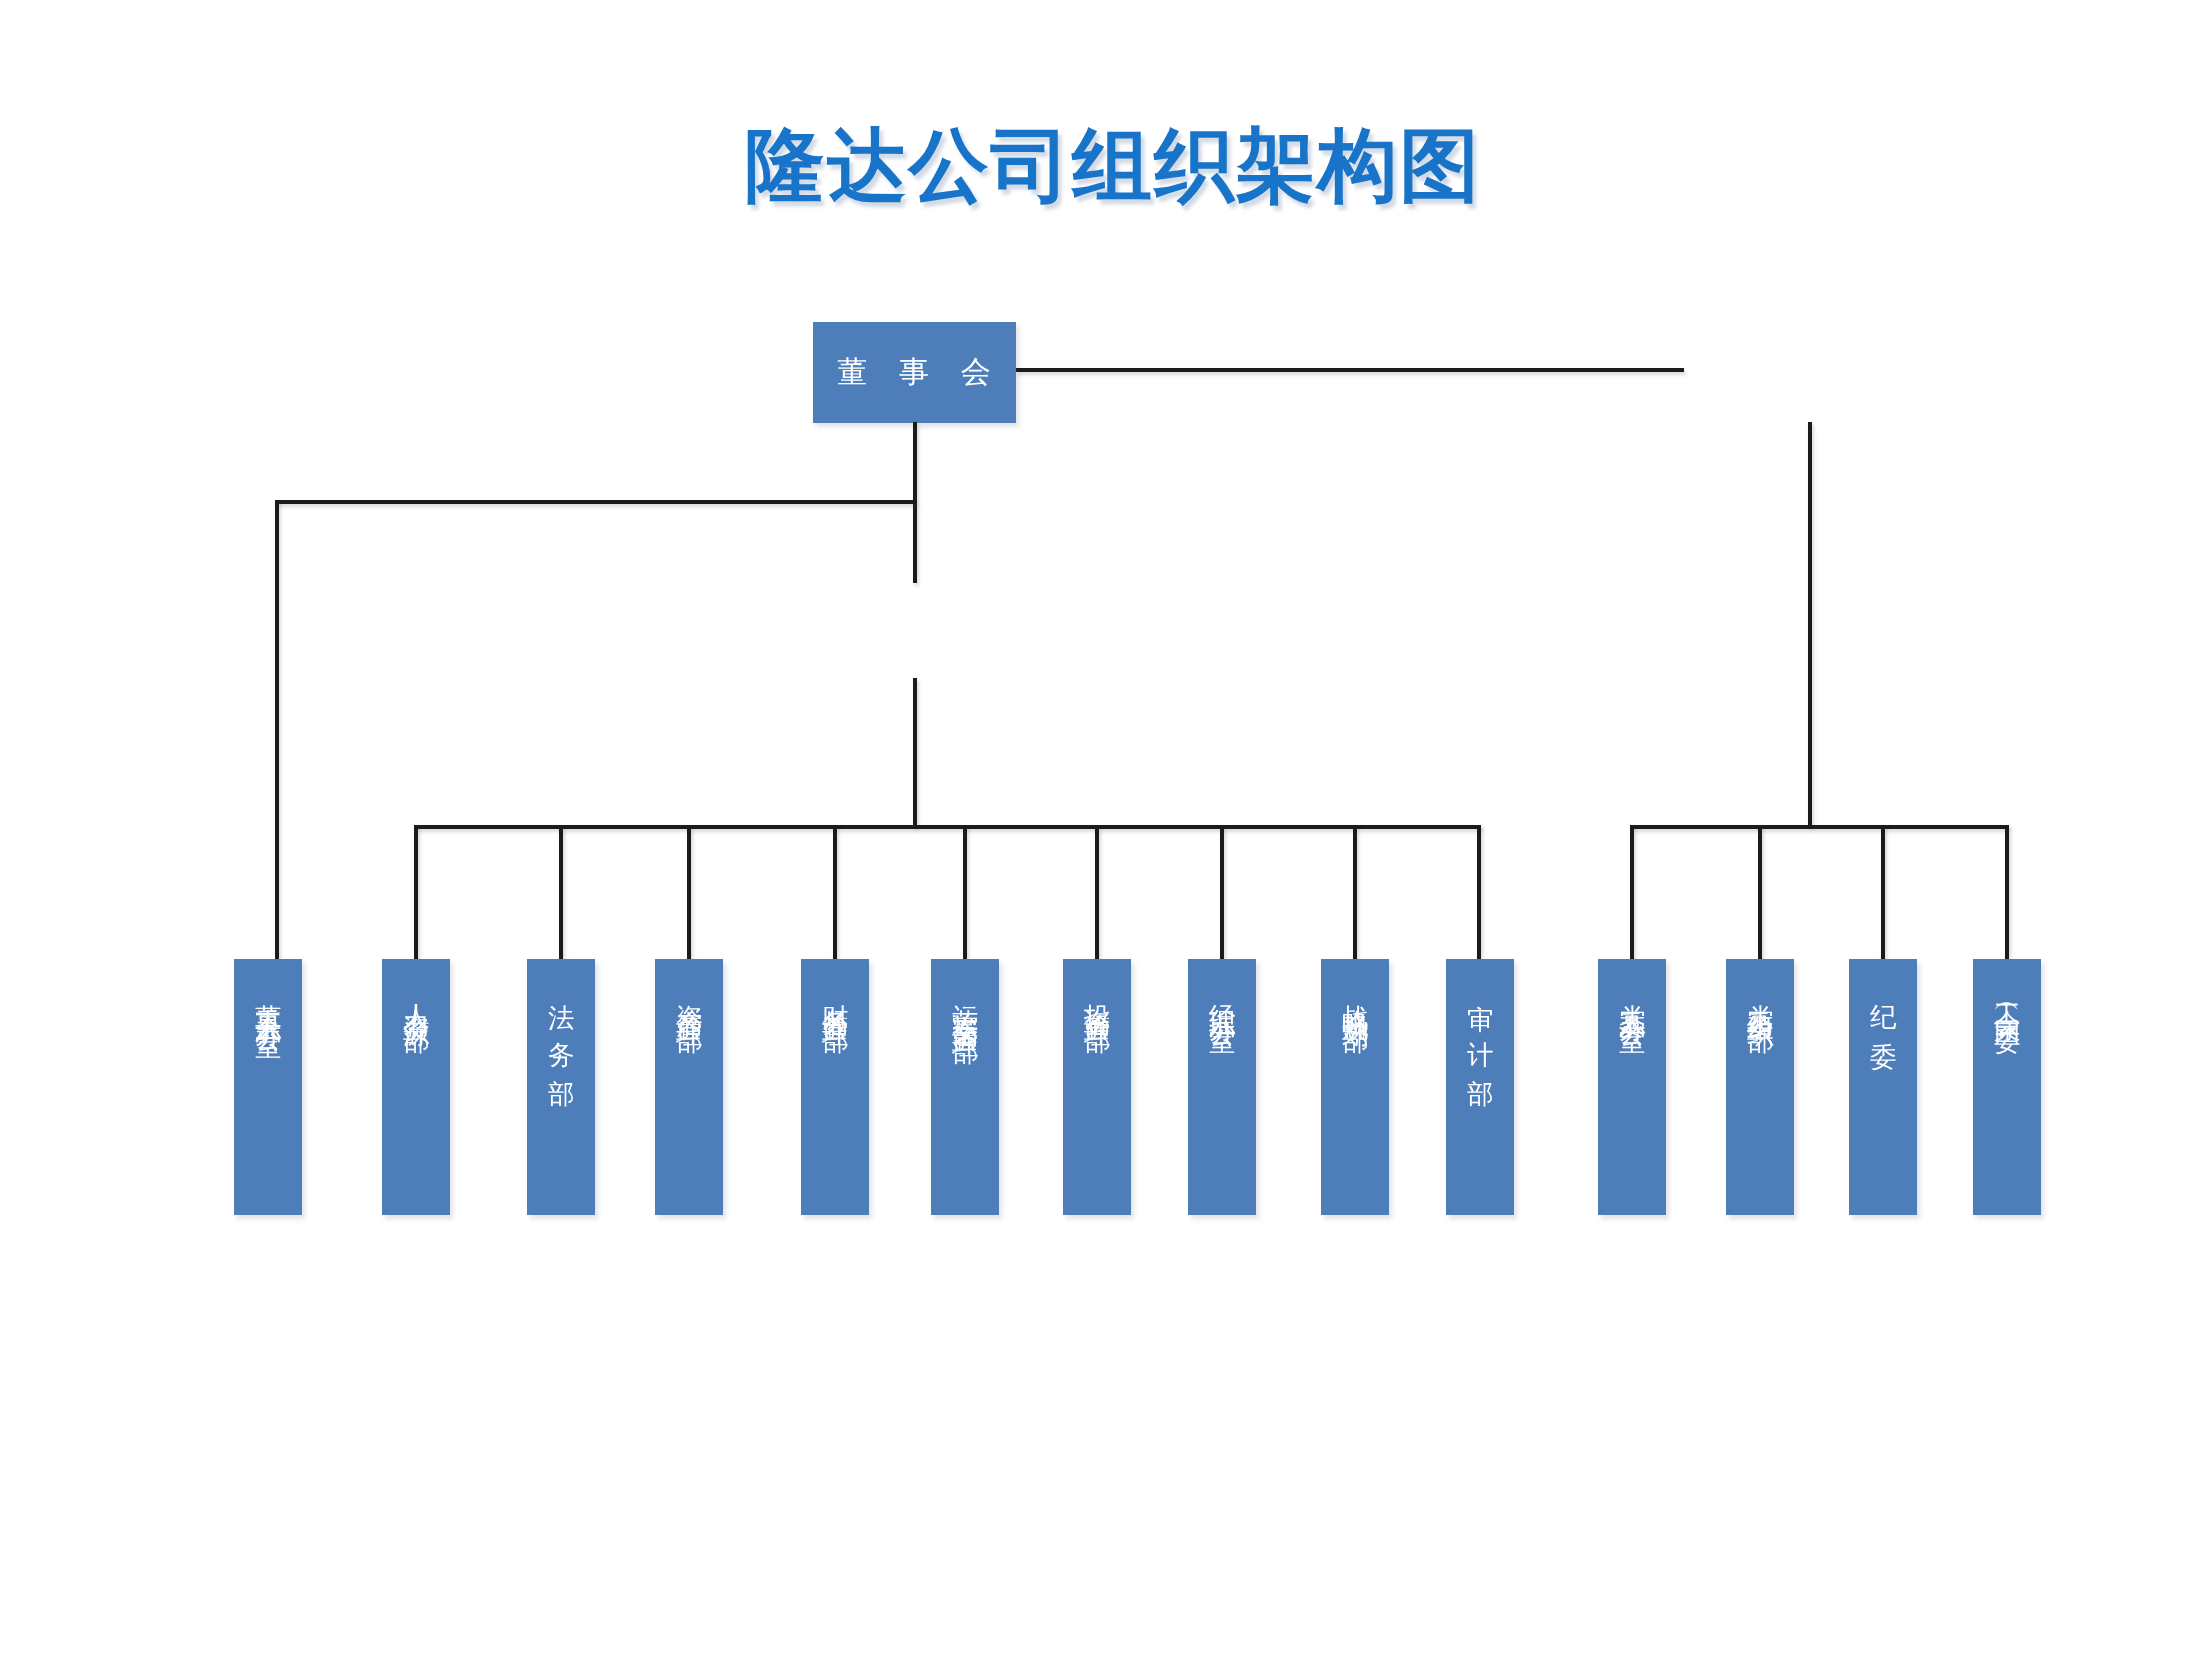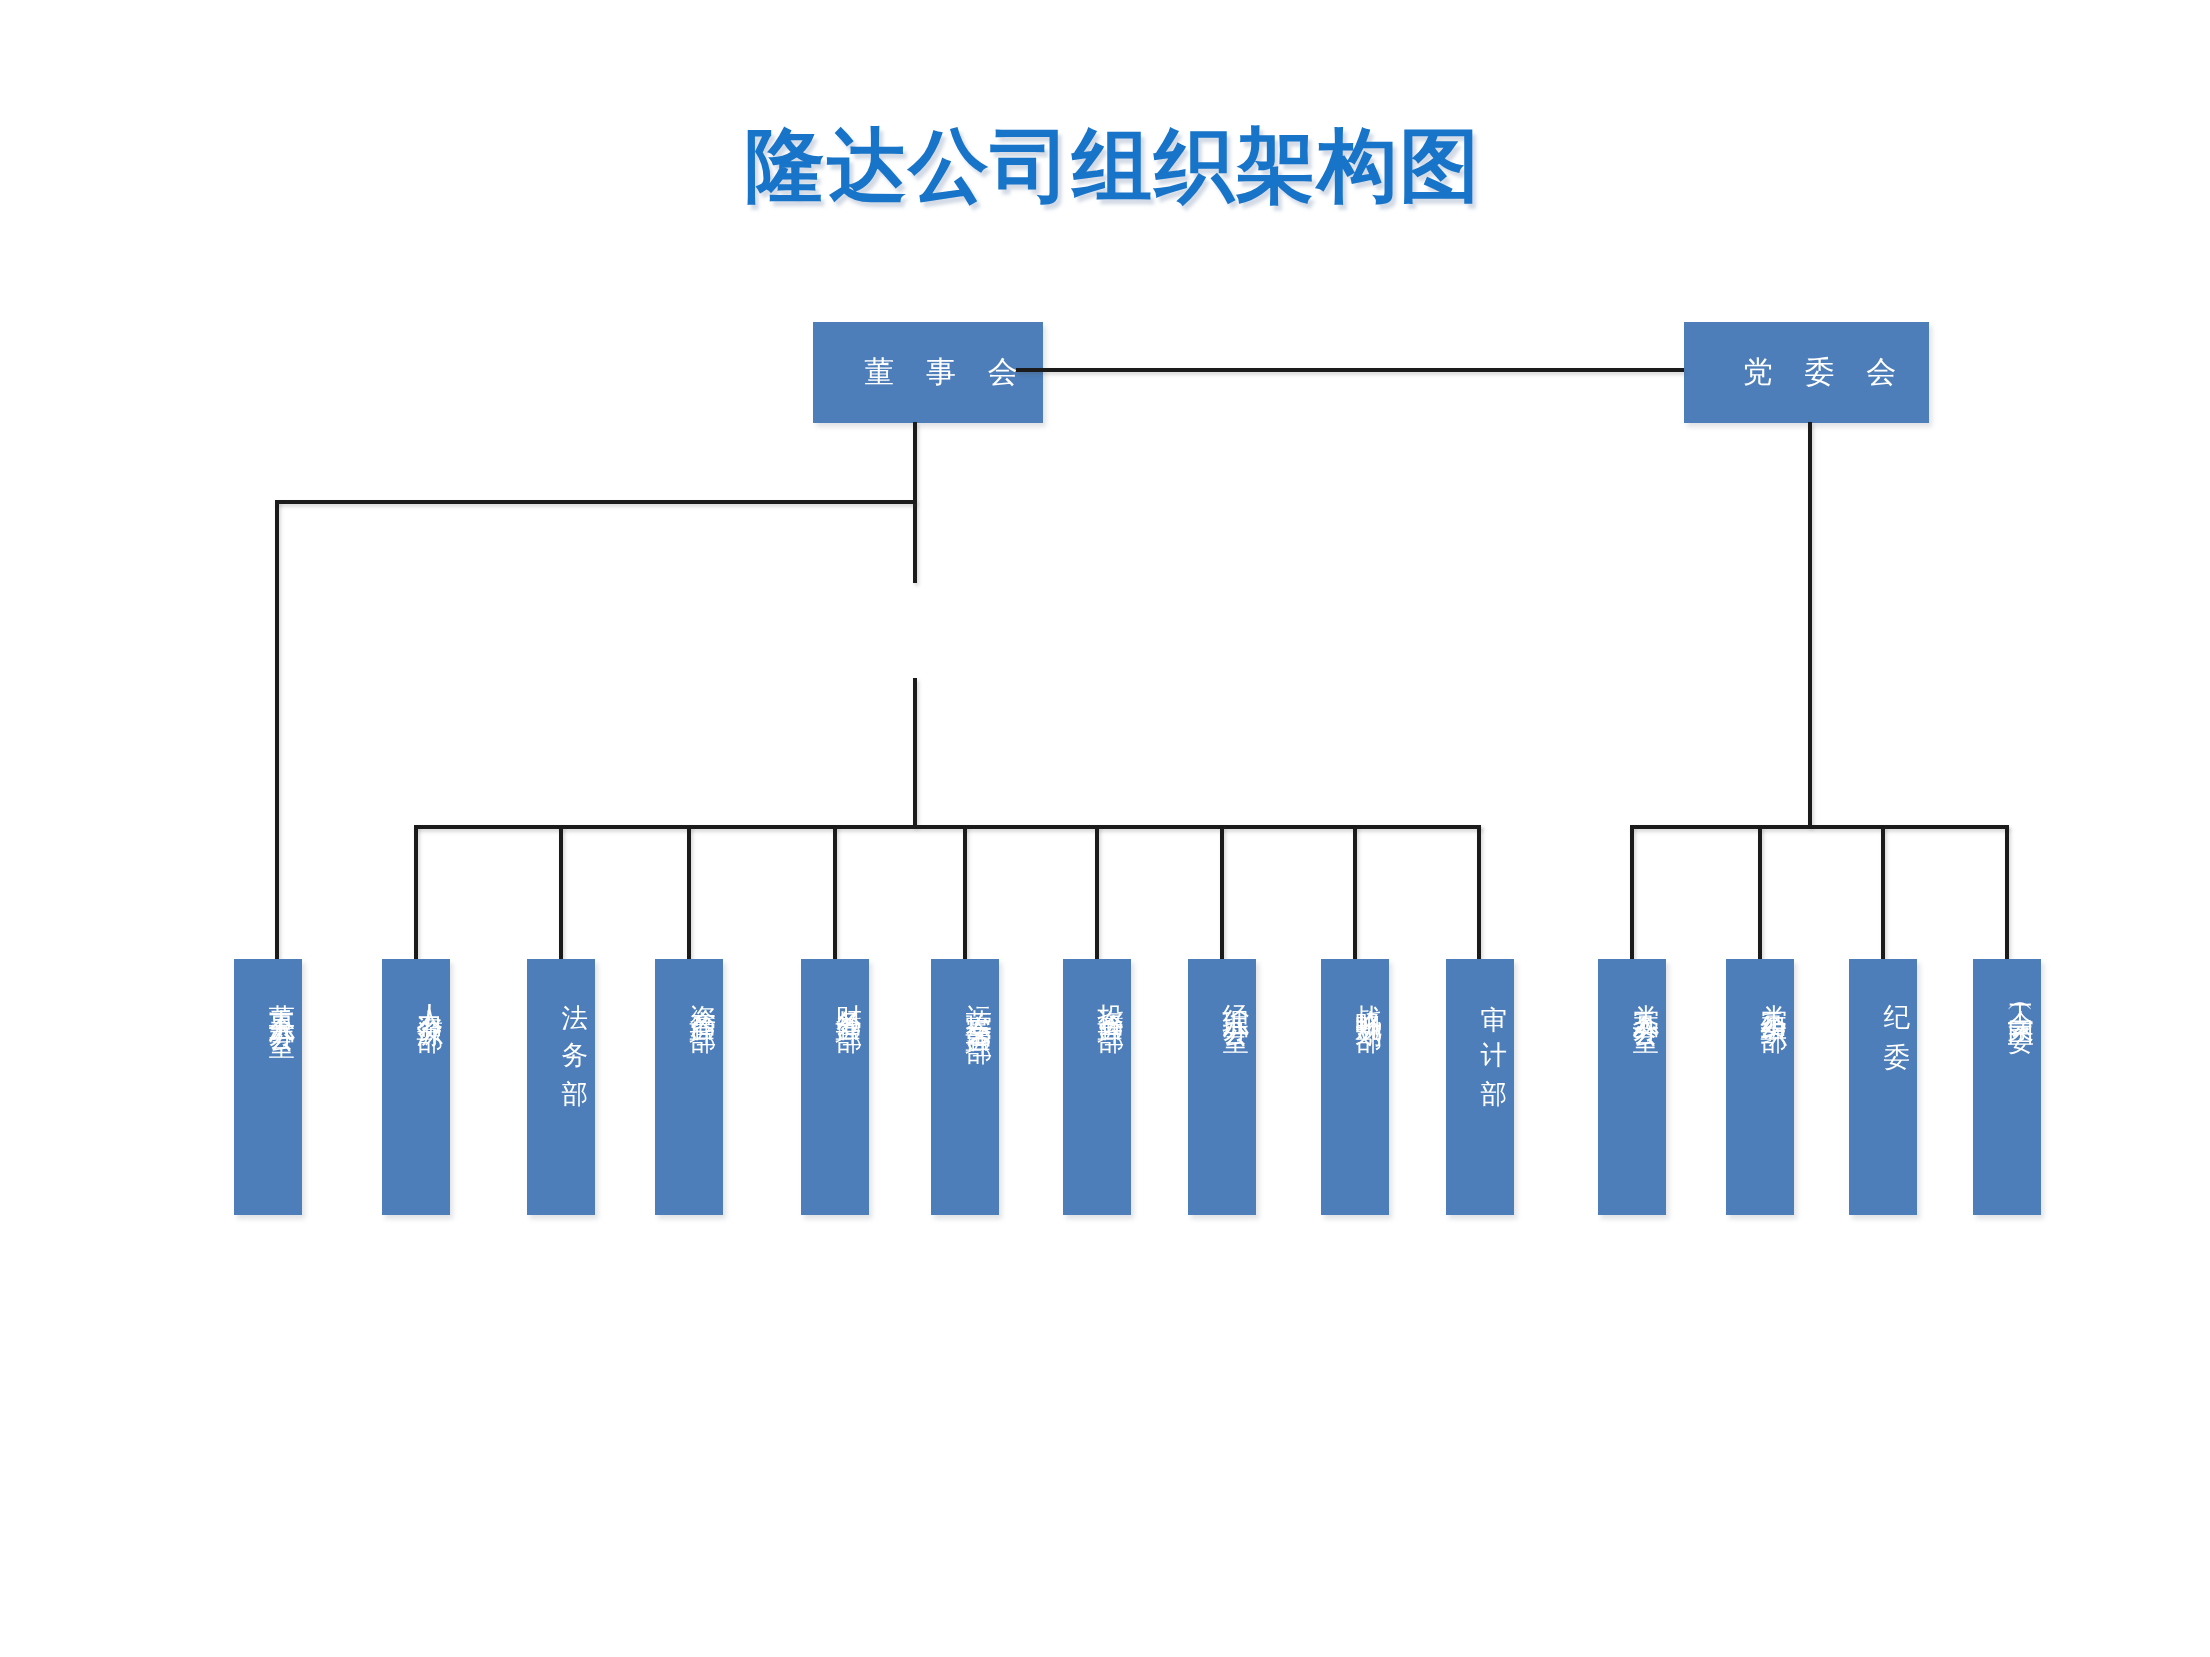--- a/index.html
+++ b/index.html
@@ -24,21 +24,20 @@
     padding-left:8px;
   }
   .node{
     position:absolute;
     background:var(--node-fill,#4d7eb9);
     color:var(--node-text,#ffffff);
     display:flex;
     align-items:center;
     justify-content:center;
     box-shadow:2.7px 3.7px 4.6px rgba(90,100,115,0.18);
-    padding-left:27px;
   }
   .node.h-node{
     font-size:30px;
     letter-spacing:0.9px;
     white-space:nowrap;
   }
   .node.dept{
     writing-mode:vertical-rl;
     justify-content:flex-start;
     align-items:center;
@@ -57,21 +56,20 @@
   .line.v{width:3.7px;}
 </style>
 </head>
 <body>
 
 <div id="page">
 
   <h1 class="chart-title">隆达公司组织架构图</h1>
 
   <div class="node h-node" style="left:813px;top:322px;width:203px;height:101px;">董　事　会</div>
-  <div class="node h-node" style="left:1684px;top:322px;width:218px;height:101px;">党　委　会</div>
 
   <div class="line h" style="left:1016px;top:368px;width:668px;"></div>
   <div class="line v" style="left:913px;top:422px;height:161px;"></div>
   <div class="line h" style="left:275px;top:500px;width:641px;"></div>
   <div class="line v" style="left:275px;top:500px;height:460px;"></div>
   <div class="line v" style="left:913px;top:678px;height:149px;"></div>
   <div class="line h" style="left:414px;top:825px;width:1067px;"></div>
   <div class="line v" style="left:414px;top:825px;height:134px;"></div>
   <div class="line v" style="left:559px;top:825px;height:134px;"></div>
   <div class="line v" style="left:687px;top:825px;height:134px;"></div>

